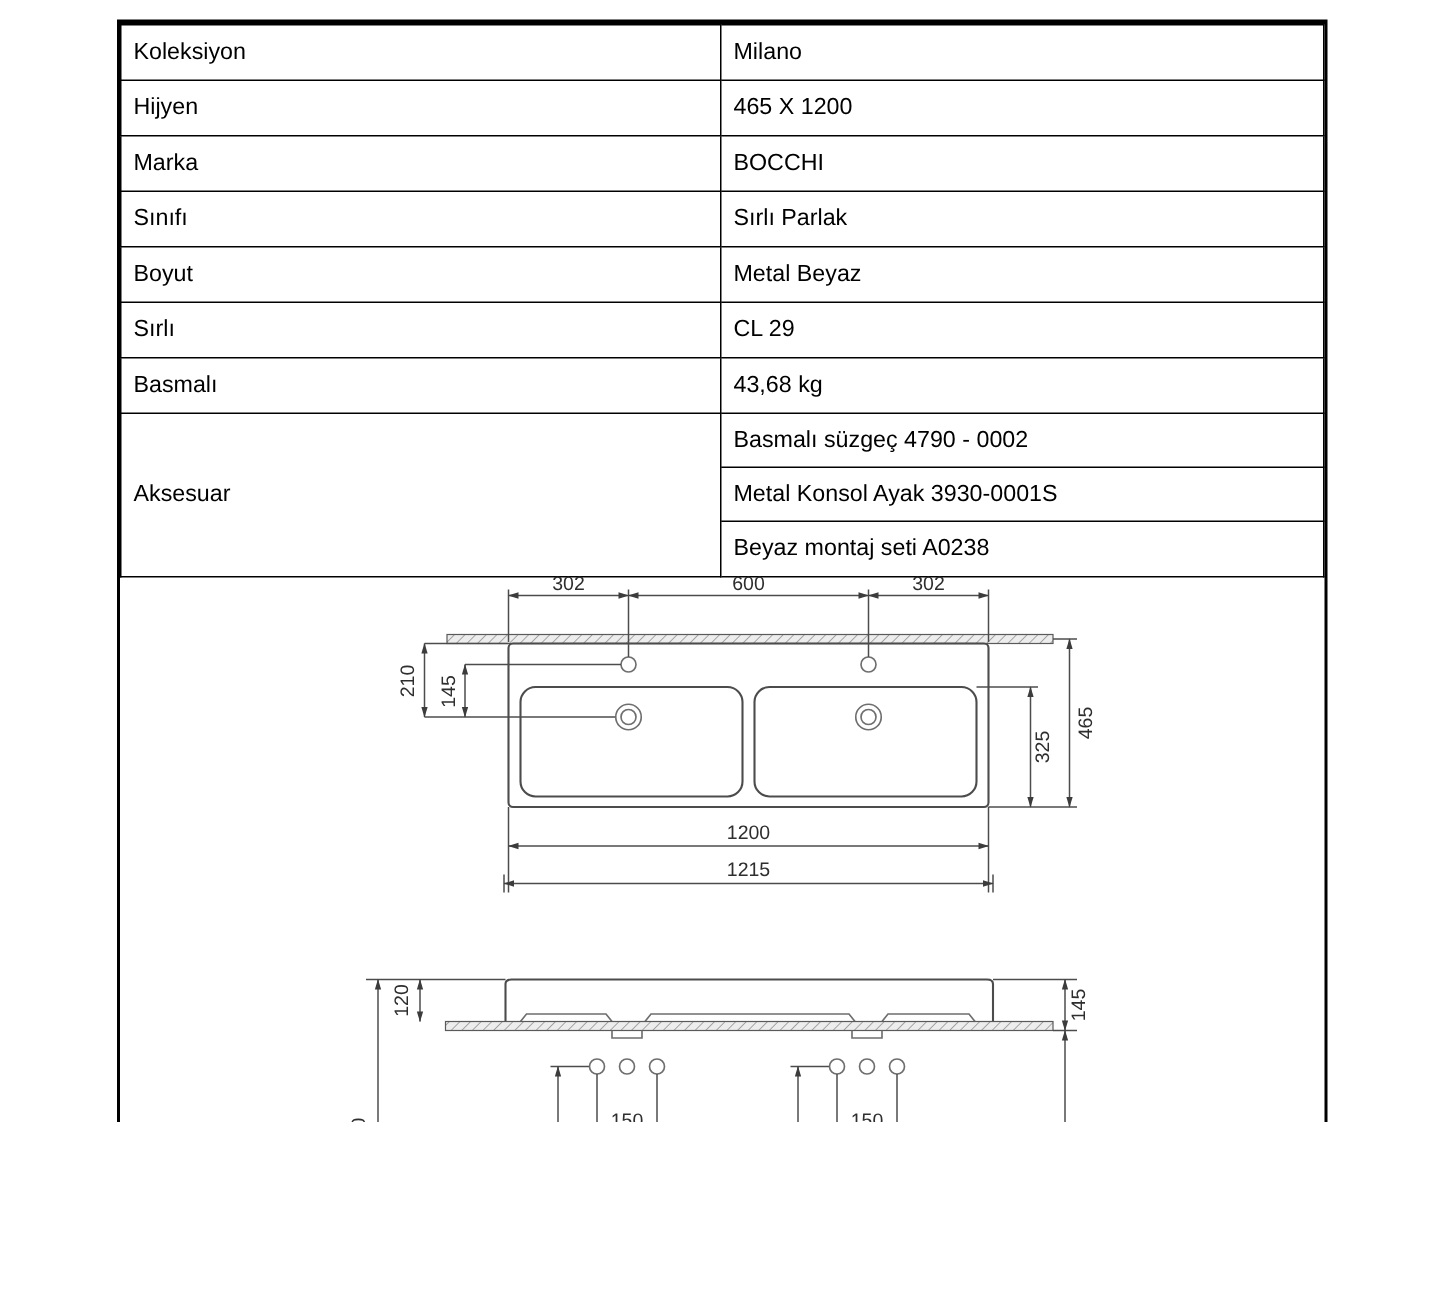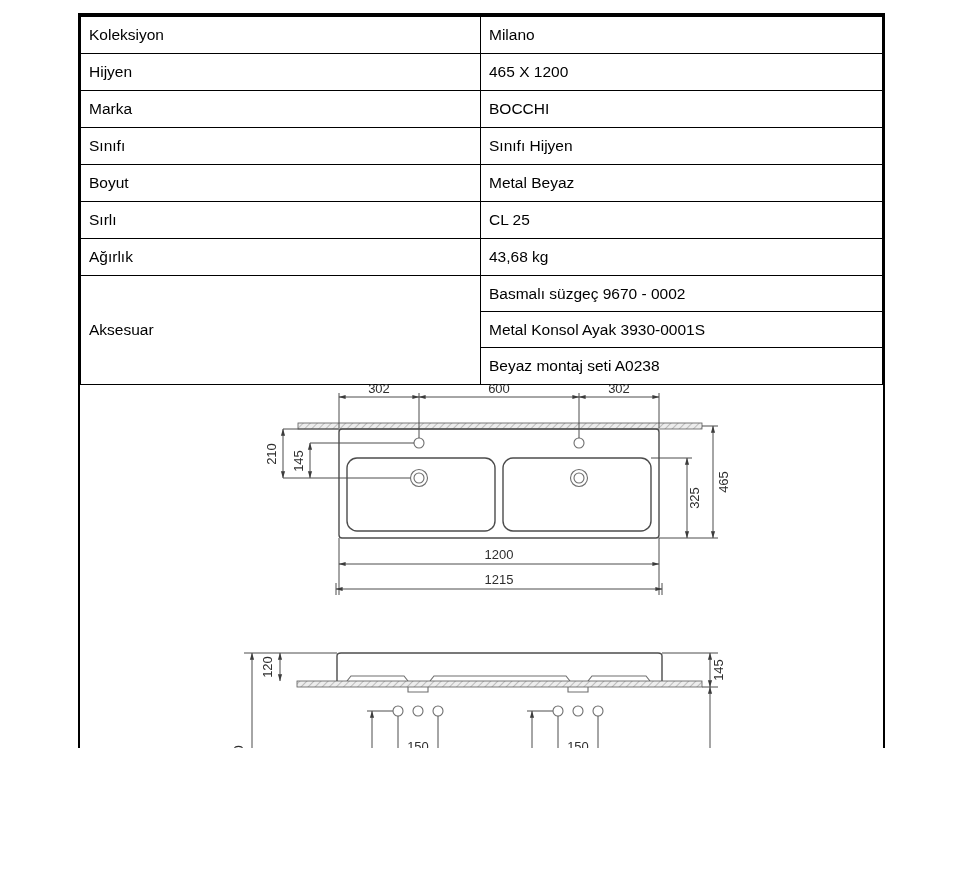--- a/index.html
+++ b/index.html
@@ -49,37 +49,37 @@
         <tr class="r">
           <td>Hijyen</td>
           <td>465 X 1200</td>
         </tr>
         <tr class="r">
           <td>Marka</td>
           <td>BOCCHI</td>
         </tr>
         <tr class="r">
           <td>Sınıfı</td>
-          <td>Sınıfı Hijyen</td>
+          <td>Sırlı Parlak</td>
         </tr>
         <tr class="r">
           <td>Boyut</td>
           <td>Metal Beyaz</td>
         </tr>
         <tr class="r">
           <td>Sırlı</td>
-          <td>CL 25</td>
-        </tr>
-        <tr class="r">
-          <td>Ağırlık</td>
+          <td>CL 29</td>
+        </tr>
+        <tr class="r">
+          <td>Basmalı</td>
           <td>43,68 kg</td>
         </tr>
         <tr class="ra">
           <td rowspan="3">Aksesuar</td>
-          <td>Basmalı süzgeç 9670 - 0002</td>
+          <td>Basmalı süzgeç 4790 - 0002</td>
         </tr>
         <tr class="ra">
           <td>Metal Konsol Ayak 3930-0001S</td>
         </tr>
         <tr class="r">
           <td>Beyaz montaj seti A0238</td>
         </tr>
       </tbody>
     </table>
 

